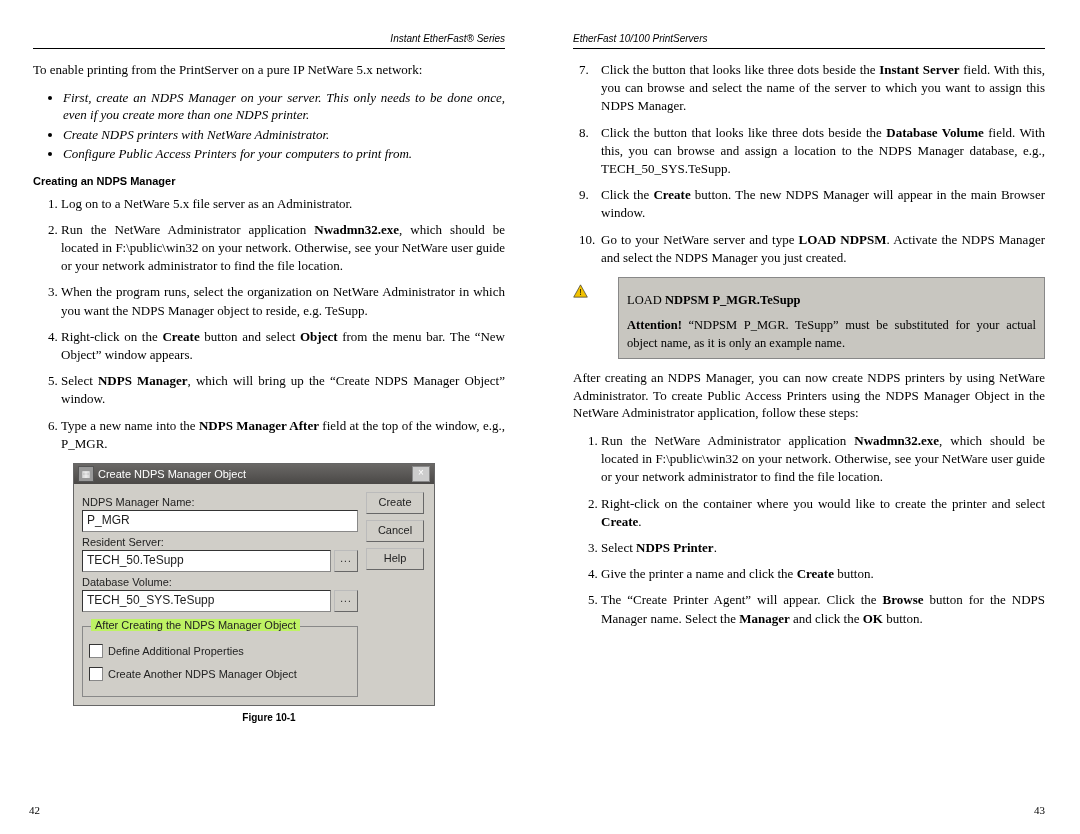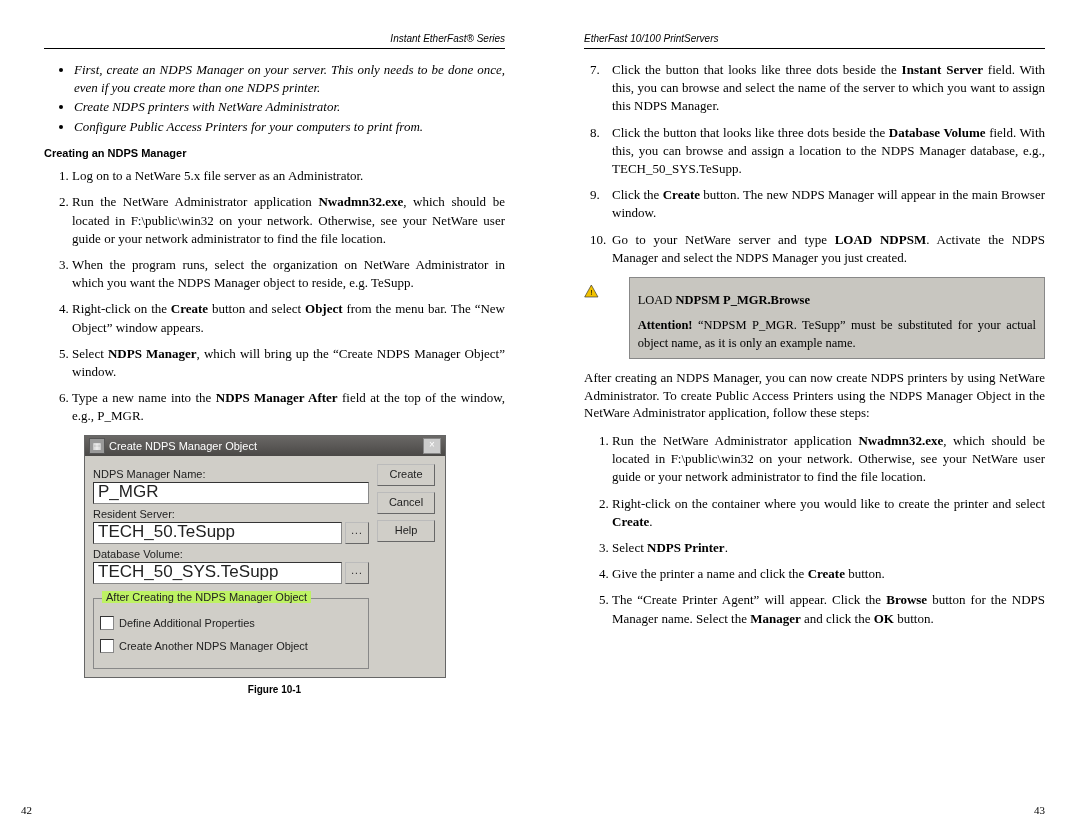--- a/index.html
+++ b/index.html
@@ -13,21 +13,21 @@
     height: 834px;
     position: relative;
   }
   .page-container {
     display: flex;
     width: 100%;
     height: 100%;
   }
   .page {
     width: 50%;
-    padding: 30px 35px 20px 44px;
+    padding: 30px 35px 20px 33px;
     box-sizing: border-box;
     position: relative;
   }
   .header-line {
     border-bottom: 1px solid #000;
     margin-bottom: 12px;
     padding-bottom: 2px;
   }
   .header-text {
     font-style: italic;
@@ -68,21 +68,21 @@
     font-weight: bold;
     font-size: 10px;
     text-align: center;
     margin-top: 6px;
   }
   .page-num {
     position: absolute;
     bottom: 18px;
     font-size: 11px;
   }
-  .page-num.left { left: 21px; }
+  .page-num.left { left: 29px; }
   .page-num.right { right: 35px; }
 
   
   .dialog {
     width: 360px;
     margin: 8px 0 0 40px;
     border: 1px solid #666;
     background: #d0cec8;
     font-family: Tahoma, Arial, sans-serif;
     font-size: 11px;
@@ -131,21 +131,21 @@
   .dlg-input-row {
     display: flex;
     align-items: center;
   }
   .dlg-input {
     flex: 1;
     background: #fff;
     border: 1px inset #888;
     height: 18px;
     padding: 1px 4px;
-    font-size: 17px;
+    font-size: 12px;
     line-height: 16px;
   }
   .dlg-browse {
     width: 22px; height: 20px;
     border: 1px outset #bbb;
     background: #d0cec8;
     text-align: center;
     line-height: 16px;
     margin-left: 3px;
     font-size: 10px;
@@ -224,20 +224,21 @@
 </head>
 <body>
 
 <div class="page-container">
 
   <div class="page">
     <div class="header-line header-right">
       <span class="header-text">Instant EtherFast® Series</span>
     </div>
 
+    <p class="intro">To enable printing from the PrintServer on a pure IP NetWare 5.x network:</p>
 
     <ul class="bullets">
       <li>First, create an NDPS Manager on your server.  This only needs to be done once, even if you create more than one NDPS printer.</li>
       <li>Create NDPS printers with NetWare Administrator.</li>
       <li>Configure Public Access Printers for your computers to print from.</li>
     </ul>
 
     <div class="section-heading">Creating an NDPS Manager</div>
 
     <ol class="steps">
@@ -310,21 +311,21 @@
       <li>Go to your NetWare server and type <b>LOAD NDPSM</b>. Activate the NDPS Manager and select the NDPS Manager you just created.</li>
     </ol>
 
     <div class="note-row">
       <svg class="warn-icon" width="22" height="20" viewBox="0 0 22 20">
         <polygon points="11,1 21,19 1,19" fill="#f2c200" stroke="#333" stroke-width="1"></polygon>
         <text x="11" y="16" text-anchor="middle" font-size="12" font-family="Arial" fill="#000">!</text>
       </svg>
       <div class="note-box">
         <div class="load-line">
-          <span>LOAD </span><span class="bold">NDPSM P_MGR.Browse</span>
+          <span>LOAD </span><span class="bold">NDPSM P_MGR.TeSupp</span>
         </div>
         <div>
           <span class="bold">Attention!</span><span> “NDPSM P_MGR. TeSupp” must be substituted for your actual object name, as it is only an example name.</span>
         </div>
       </div>
     </div>
 
 
     <p class="intro" style="text-align:justify;">After creating an NDPS Manager, you can now create NDPS printers by using NetWare Administrator. To create Public Access Printers using the NDPS Manager Object in the NetWare Administrator application, follow these steps:</p>
 

